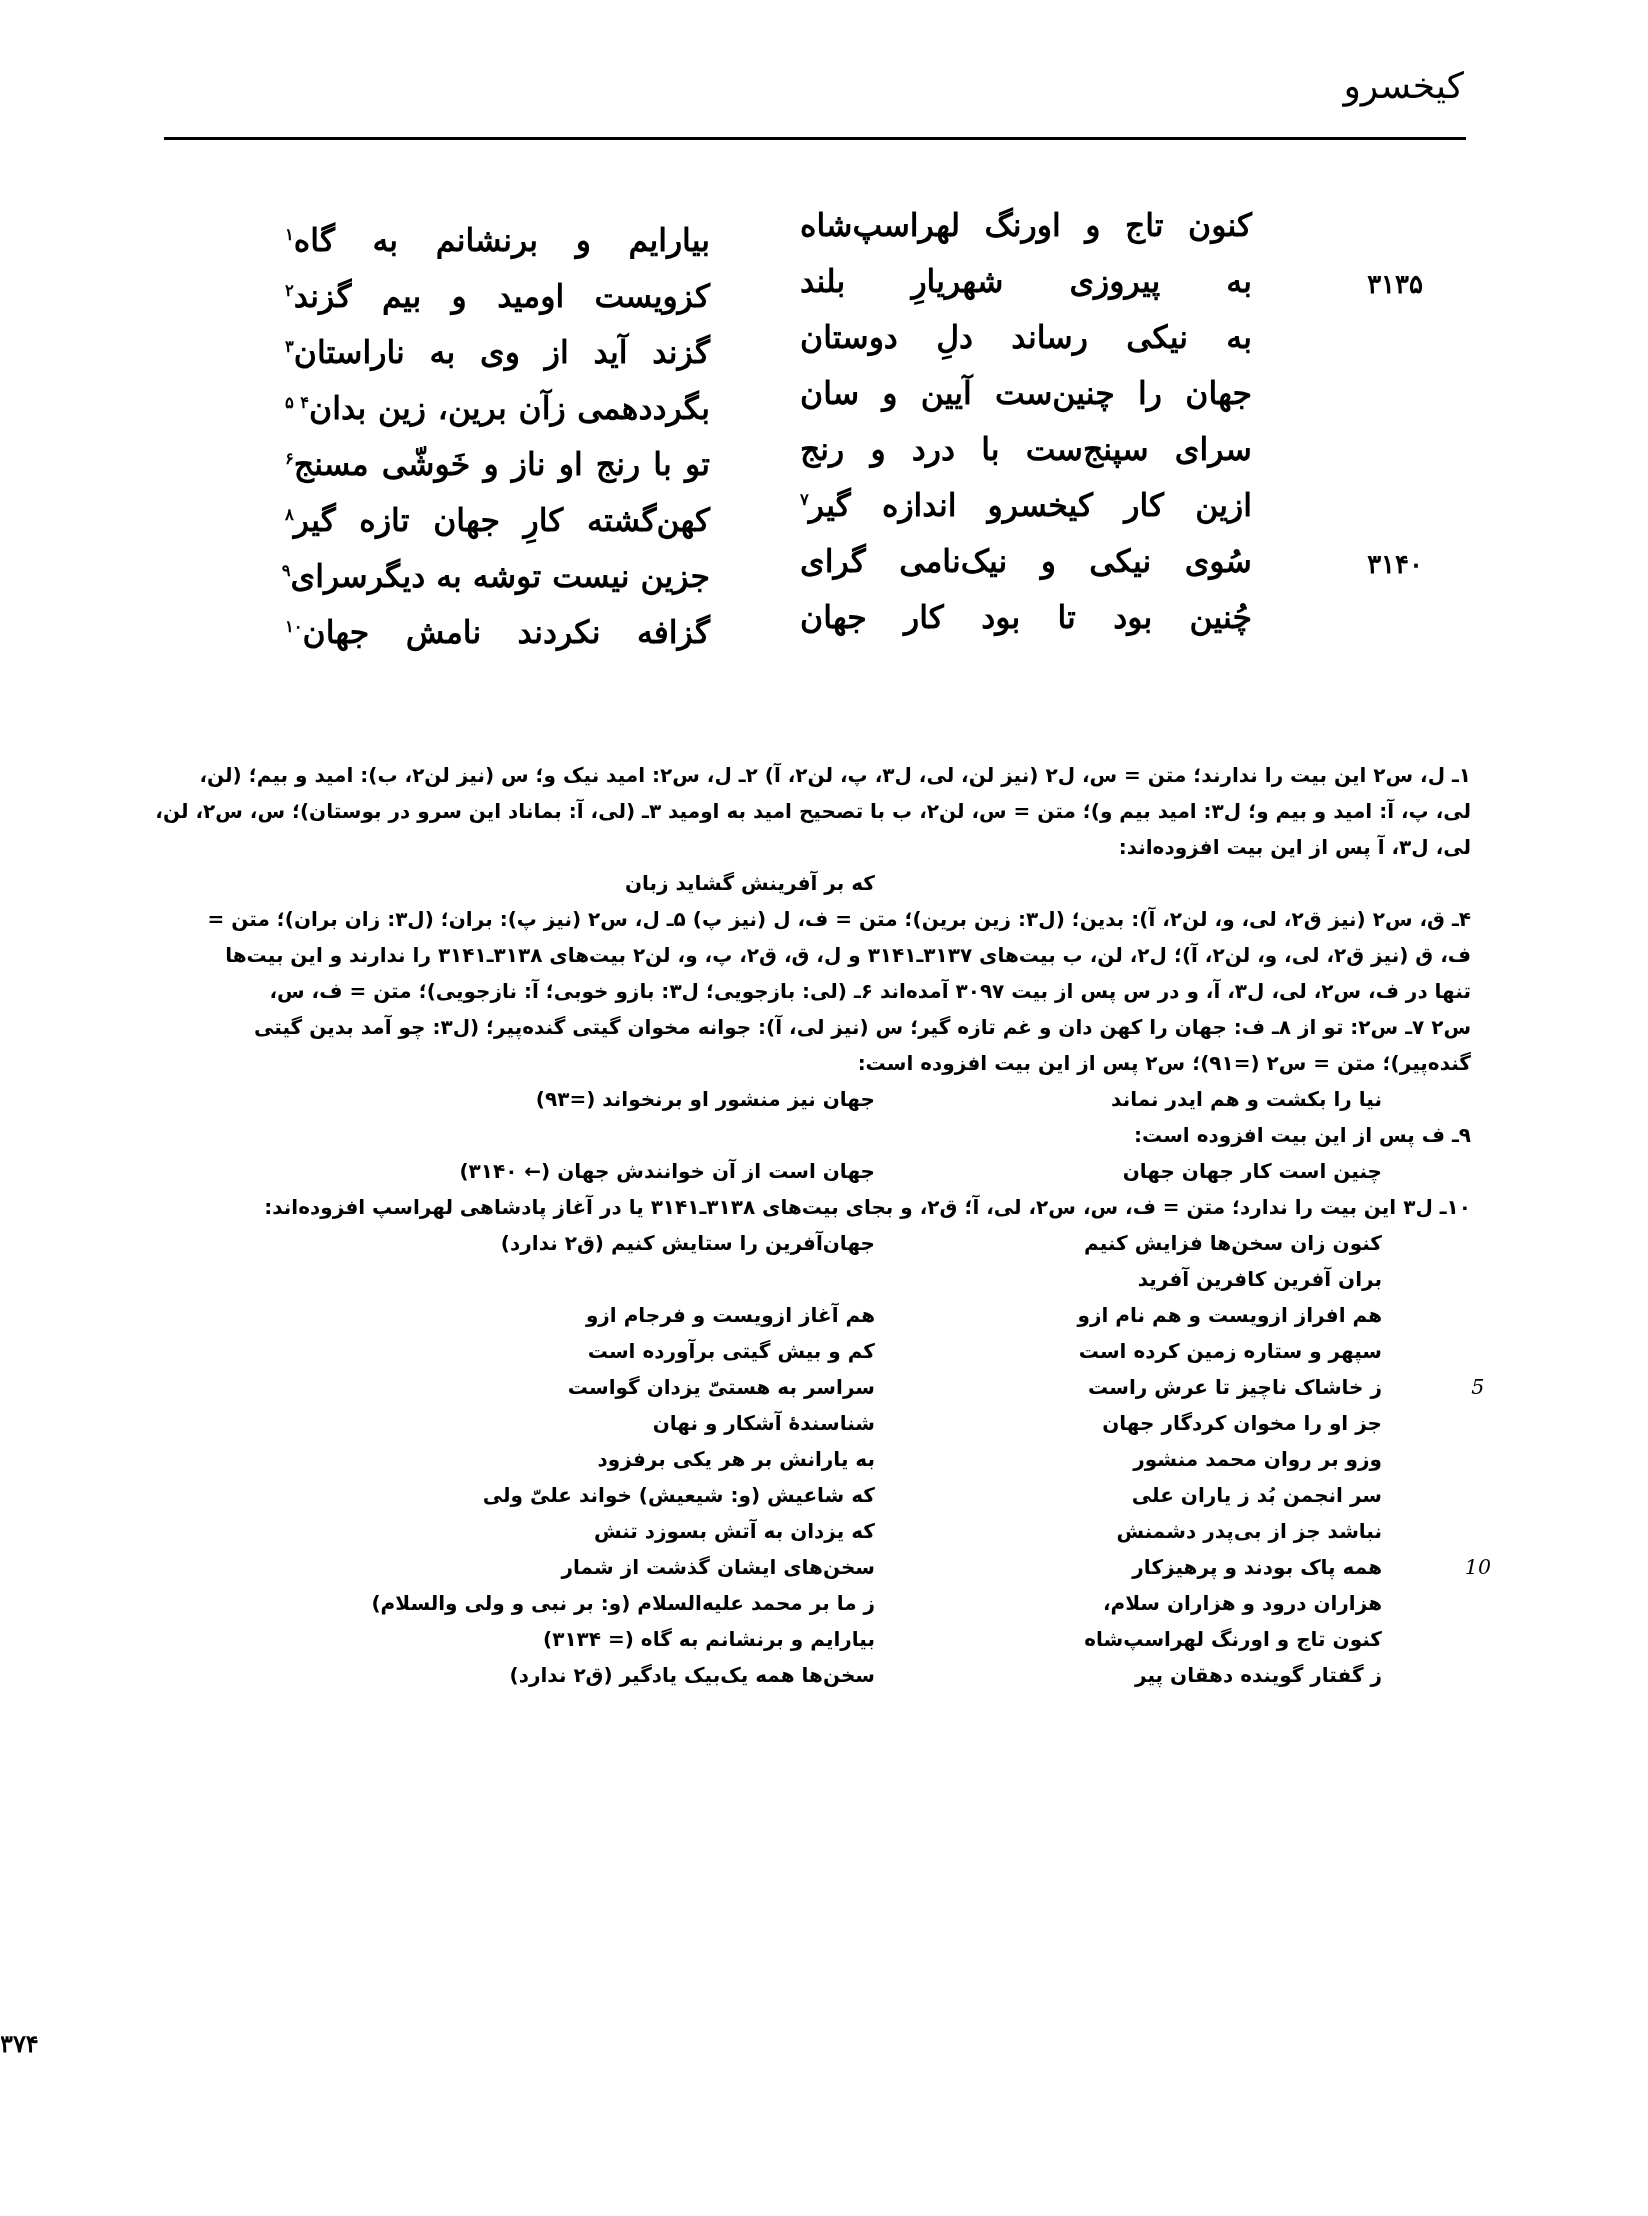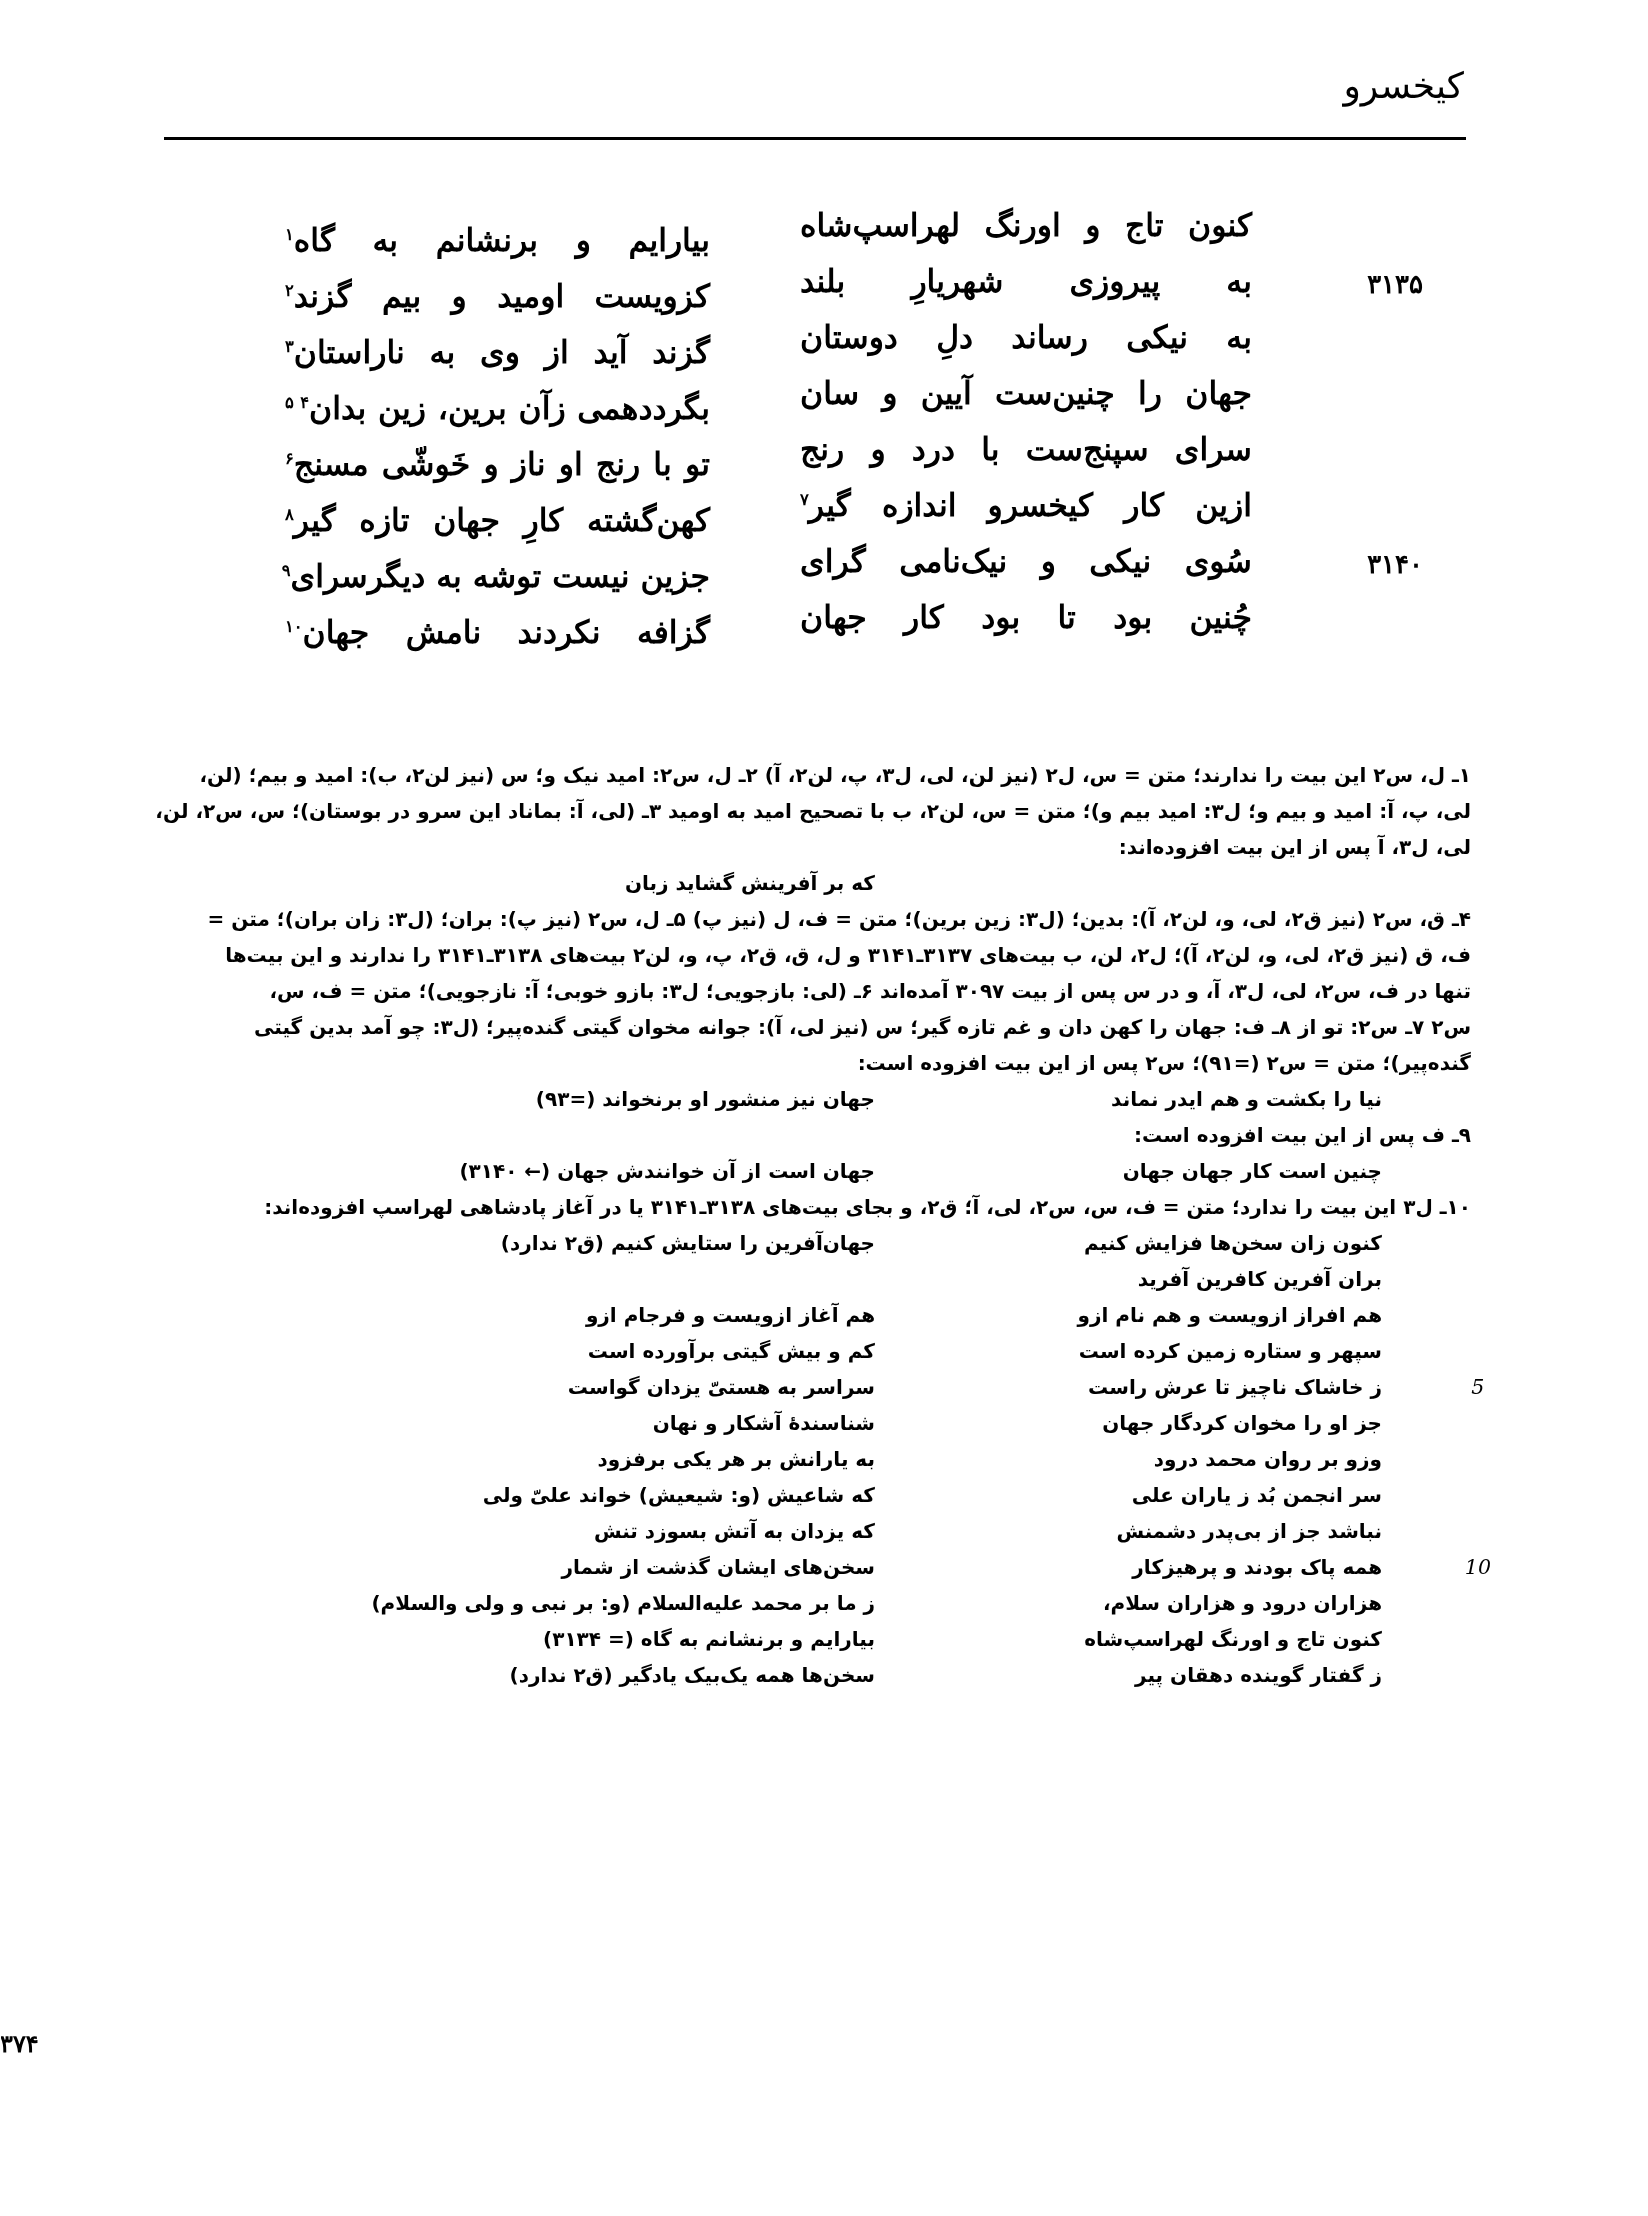--- a/index.html
+++ b/index.html
@@ -142,21 +142,21 @@
       <span class="vr">ز خاشاک ناچیز تا عرش راست</span>
       <span class="vl">سراسر به هستیّ یزدان گواست</span>
     </div>
   <div class="verse-pair">
       <span class="vnum"></span>
       <span class="vr">جز او را مخوان کردگار جهان</span>
       <span class="vl">شناسندهٔ آشکار و نهان</span>
     </div>
   <div class="verse-pair">
       <span class="vnum"></span>
-      <span class="vr">وزو بر روان محمد درود</span>
+      <span class="vr">وزو بر روان محمد منشور</span>
       <span class="vl">به یارانش بر هر یکی برفزود</span>
     </div>
   <div class="verse-pair">
       <span class="vnum"></span>
       <span class="vr">سر انجمن بُد ز یاران علی</span>
       <span class="vl">که شاعیش (و: شیعیش) خواند علیّ ولی</span>
     </div>
   <div class="verse-pair">
       <span class="vnum"></span>
       <span class="vr">نباشد جز از بی‌پدر دشمنش</span>

